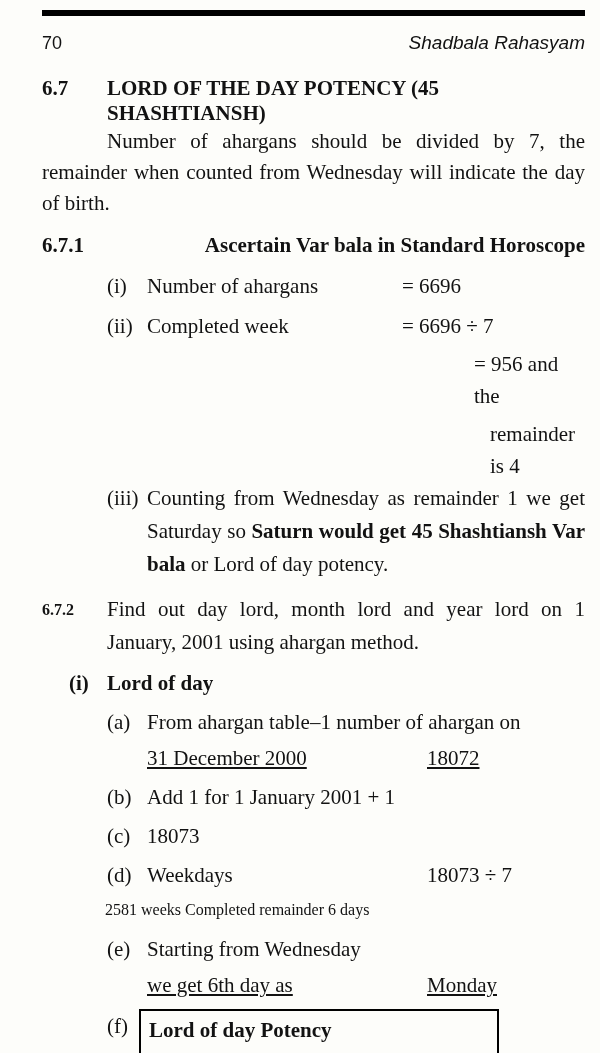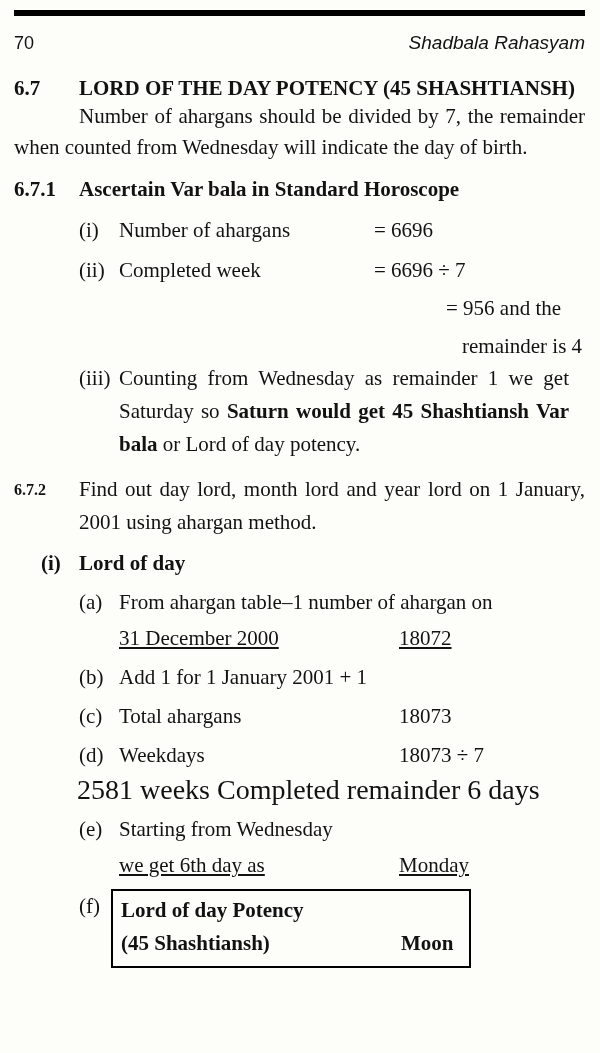--- a/index.html
+++ b/index.html
@@ -6,34 +6,34 @@
     margin: 0; padding: 0;
     background: #e9e9e7;
   }
   .page {
     width: 600px; height: 1053px;
     margin: 0 auto;
     background: #fdfdfa;
     color: #121212;
     font-family: "Liberation Serif", serif;
     box-sizing: border-box;
-    padding: 10px 15px 0 14px;
+    padding: 10px 15px 0 42px;
     overflow: hidden;
     position: relative;
   }
   .rule { height: 6px; background: #000; }
 
   .header {
     display: flex; justify-content: space-between; align-items: baseline;
     margin-top: 16px;
   }
   .page-num { font-family: "Liberation Sans", sans-serif; font-size: 18px; }
   .book-title { font-family: "Liberation Sans", sans-serif; font-style: italic; font-size: 19px; }
 
-  .sec { display: flex; margin-top: 22px; }
+  .sec { display: flex; margin-top: 22px; justify-content: space-between; }
   .sec .num { width: 65px; flex: none; font-weight: bold; font-size: 21px; }
   .sec .title { font-weight: bold; font-size: 21px; }
 
   .para {
     font-size: 21px; line-height: 31px;
     text-align: justify; text-indent: 65px;
     margin-top: 0;
   }
 
   .sec.sub { margin-top: 14px; }
@@ -62,21 +62,21 @@
 
   .row {
     margin-left: 65px;
     display: grid; grid-template-columns: 40px 280px 1fr;
     font-size: 21px; line-height: 32px;
     margin-top: 7px;
   }
   .row .wide { grid-column: 2 / 4; }
   .row.tight { margin-top: 4px; text-decoration: underline; }
 
-  .weeks { margin-left: 63px; font-size: 28px; line-height: 32px; margin-top: 3px; }
+  .weeks { margin-left: 63px; font-size: 16px; line-height: 32px; margin-top: 3px; }
 
   .frow { margin-left: 65px; display: flex; margin-top: 8px; }
   .frow .lbl { width: 32px; flex: none; font-size: 21px; line-height: 34px; }
   .fbox {
     border: 2px solid #000;
     width: 360px;
     box-sizing: border-box;
     padding: 3px 0 6px 8px;
     font-weight: bold;
   }
@@ -155,21 +155,20 @@
     <span>18072</span>
   </div>
 
   <div class="row">
     <span>(b)</span>
     <span class="wide">Add 1 for 1 January 2001 + 1</span>
   </div>
 
   <div class="row">
     <span>(c)</span>
-    <span>Total ahargans</span>
     <span>18073</span>
   </div>
 
   <div class="row">
     <span>(d)</span>
     <span>Weekdays</span>
     <span>18073 ÷ 7</span>
   </div>
 
   <div class="weeks">2581 weeks Completed remainder 6 days</div>

